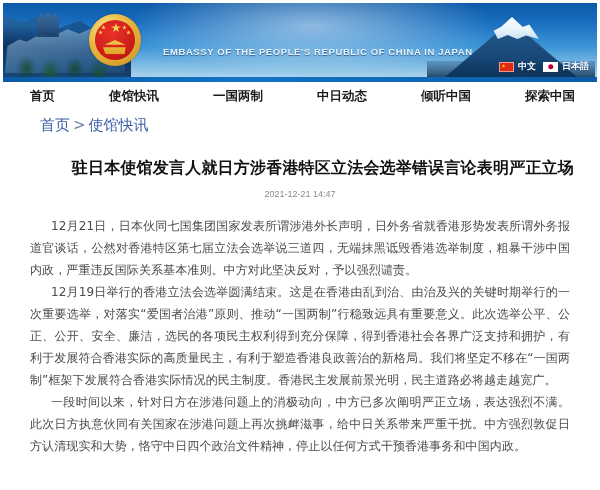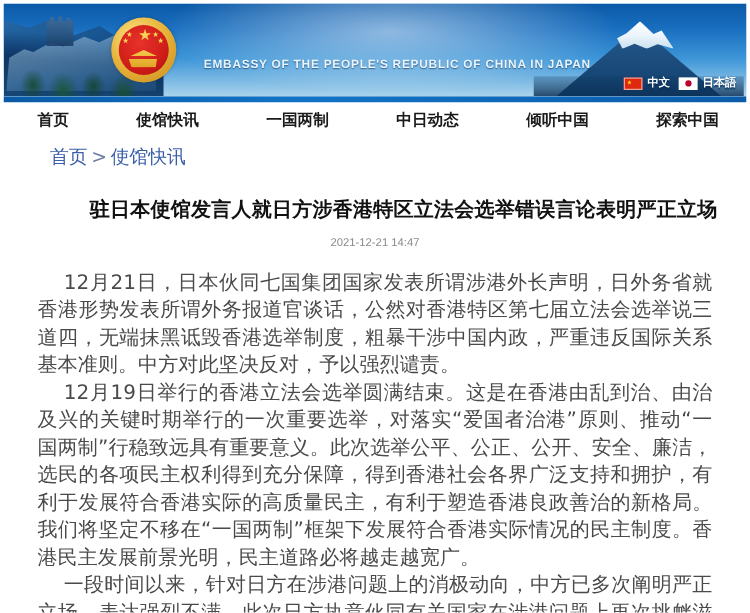--- a/index.html
+++ b/index.html
@@ -282,21 +282,21 @@
     font-size: 9px;
     color: #8a8a8a;
     font-family: "Liberation Sans", sans-serif;
   }
 
   .article-body {
     margin-top: 16px;
     padding: 0 4px;
   }
   .para {
-    font-size: 16px;
+    font-size: 12px;
     color: #4a4a4a;
     line-height: 22px;
     text-align: justify;
     text-indent: 21px;
     margin: 0 0 0 0;
     letter-spacing: .1px;
     font-family: "DejaVu Sans", "Liberation Sans", sans-serif;
   }
 </style>
 </head>

